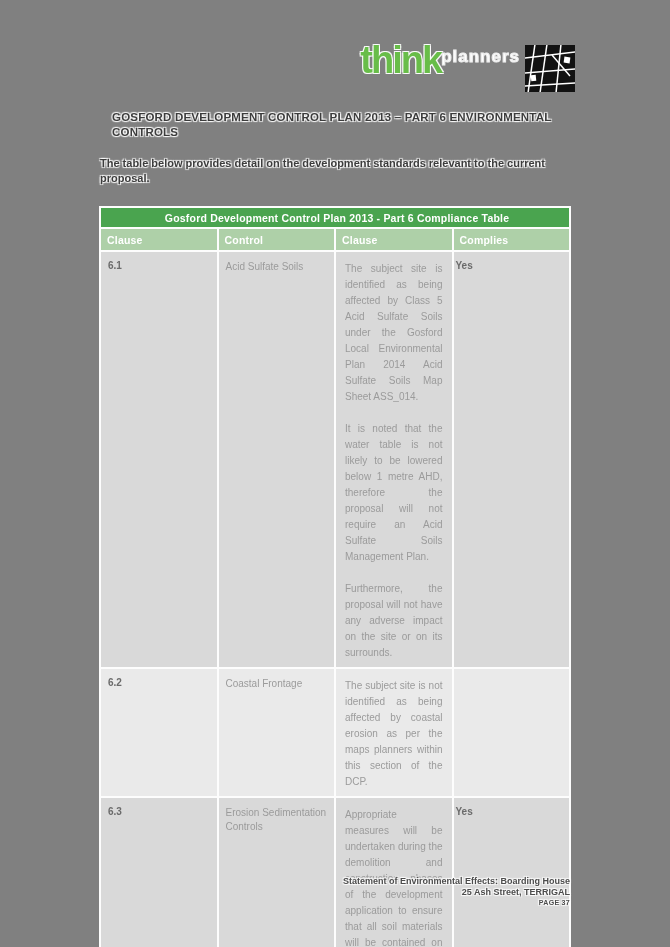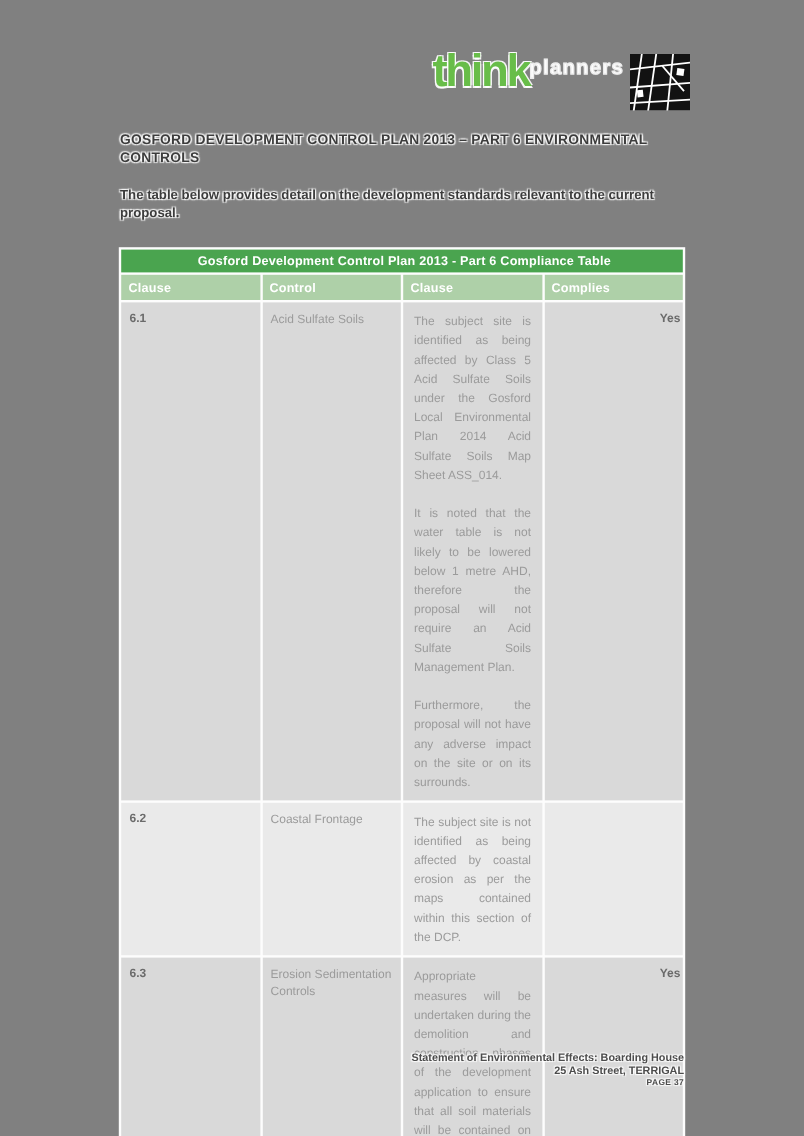--- a/index.html
+++ b/index.html
@@ -25,21 +25,21 @@
                 1px -1px 0 rgba(255,255,255,.9),-1px 1px 0 rgba(255,255,255,.9);
   }
   .logo-planners{
     font-size:17px;font-weight:bold;letter-spacing:1px;margin-top:-7px;
     color:#ffffff;-webkit-text-stroke:1.1px #ececec;
     text-shadow:0 0 1px rgba(255,255,255,.7);
   }
   .logo-map{margin-top:3px;display:block;}
   
   .page-title{
-    position:absolute;top:110px;left:100px;width:472px;
+    position:absolute;top:110px;left:112px;width:472px;
     font-size:11.5px;font-weight:bold;color:var(--text-dark);
     line-height:15px;letter-spacing:.2px;margin:0;
   }
   .intro{
     position:absolute;top:156px;left:100px;width:472px;
     font-size:11px;font-weight:bold;color:var(--text-dark);
     line-height:15px;margin:0;
   }
   
   .tbl-wrap{position:absolute;top:206px;left:99px;width:472px;}
@@ -61,21 +61,21 @@
   tbody tr.light td{background:var(--row-light);}
   tbody tr:nth-child(1){height:206px;}
   tbody tr:nth-child(2){height:63px;}
   tbody tr:nth-child(3){height:204px;}
   tbody tr:nth-child(4){height:76px;}
   td.clause{font-size:10px;font-weight:bold;color:var(--text-bold-gray);padding:8px 20px 4px 7px;}
   td.control{font-size:10px;color:var(--text-gray);padding:8px 6px 4px 7px;line-height:14px;}
   td.comment{font-size:10px;color:var(--text-gray);padding:9px 9px 6px 9px;line-height:16px;}
   td.comment p{margin:0 0 16px 0;text-align:justify;}
   td.comment p:last-child{margin-bottom:0;}
-  td.complies{font-size:10px;font-weight:bold;color:var(--text-bold-gray);padding:8px 2px 15px 2px;text-align:right;margin-top:34px;}
+  td.complies{font-size:10px;font-weight:bold;color:var(--text-bold-gray);padding:8px 2px 15px 2px;text-align:left;margin-top:34px;}
   
   .footer{
     position:absolute;top:876px;right:100px;text-align:right;
     color:#4c4c4c;font-weight:bold;
   }
   .footer-line{font-size:9px;line-height:11px;}
   .footer-page{font-size:7px;line-height:10px;letter-spacing:.3px;}
 </style>
 </head>
 <body style="--green: #4aa44f; --green-light: #aed0a8; --row-shaded: #d9d9d9; --row-light: #eaeaea; --logo-green: #68bd49; background: rgb(128, 128, 128);">
@@ -127,21 +127,21 @@
             <p>The subject site is identified as being affected by Class 5 Acid Sulfate Soils under the Gosford Local Environmental Plan 2014 Acid Sulfate Soils Map Sheet ASS_014.</p>
             <p>It is noted that the water table is not likely to be lowered below 1 metre AHD, therefore the proposal will not require an Acid Sulfate Soils Management Plan.</p>
             <p>Furthermore, the proposal will not have any adverse impact on the site or on its surrounds.</p>
           </td>
           <td class="complies col-3">Yes</td>
         </tr>
         <tr class="light">
           <td class="clause col-0">6.2</td>
           <td class="control col-1">Coastal Frontage</td>
           <td class="comment col-2">
-            <p>The subject site is not identified as being affected by coastal erosion as per the maps contained within this section of the DCP.</p>
+            <p>The subject site is not identified as being affected by coastal erosion as per the maps planners within this section of the DCP.</p>
           </td>
           <td class="complies col-3"></td>
         </tr>
         <tr class="shaded">
           <td class="clause col-0">6.3</td>
           <td class="control col-1">Erosion Sedimentation Controls</td>
           <td class="comment col-2">
             <p>Appropriate measures will be undertaken during the demolition and construction phases of the development application to ensure that all soil materials will be contained on the site.</p>
           </td>
           <td class="complies col-3">Yes</td>

